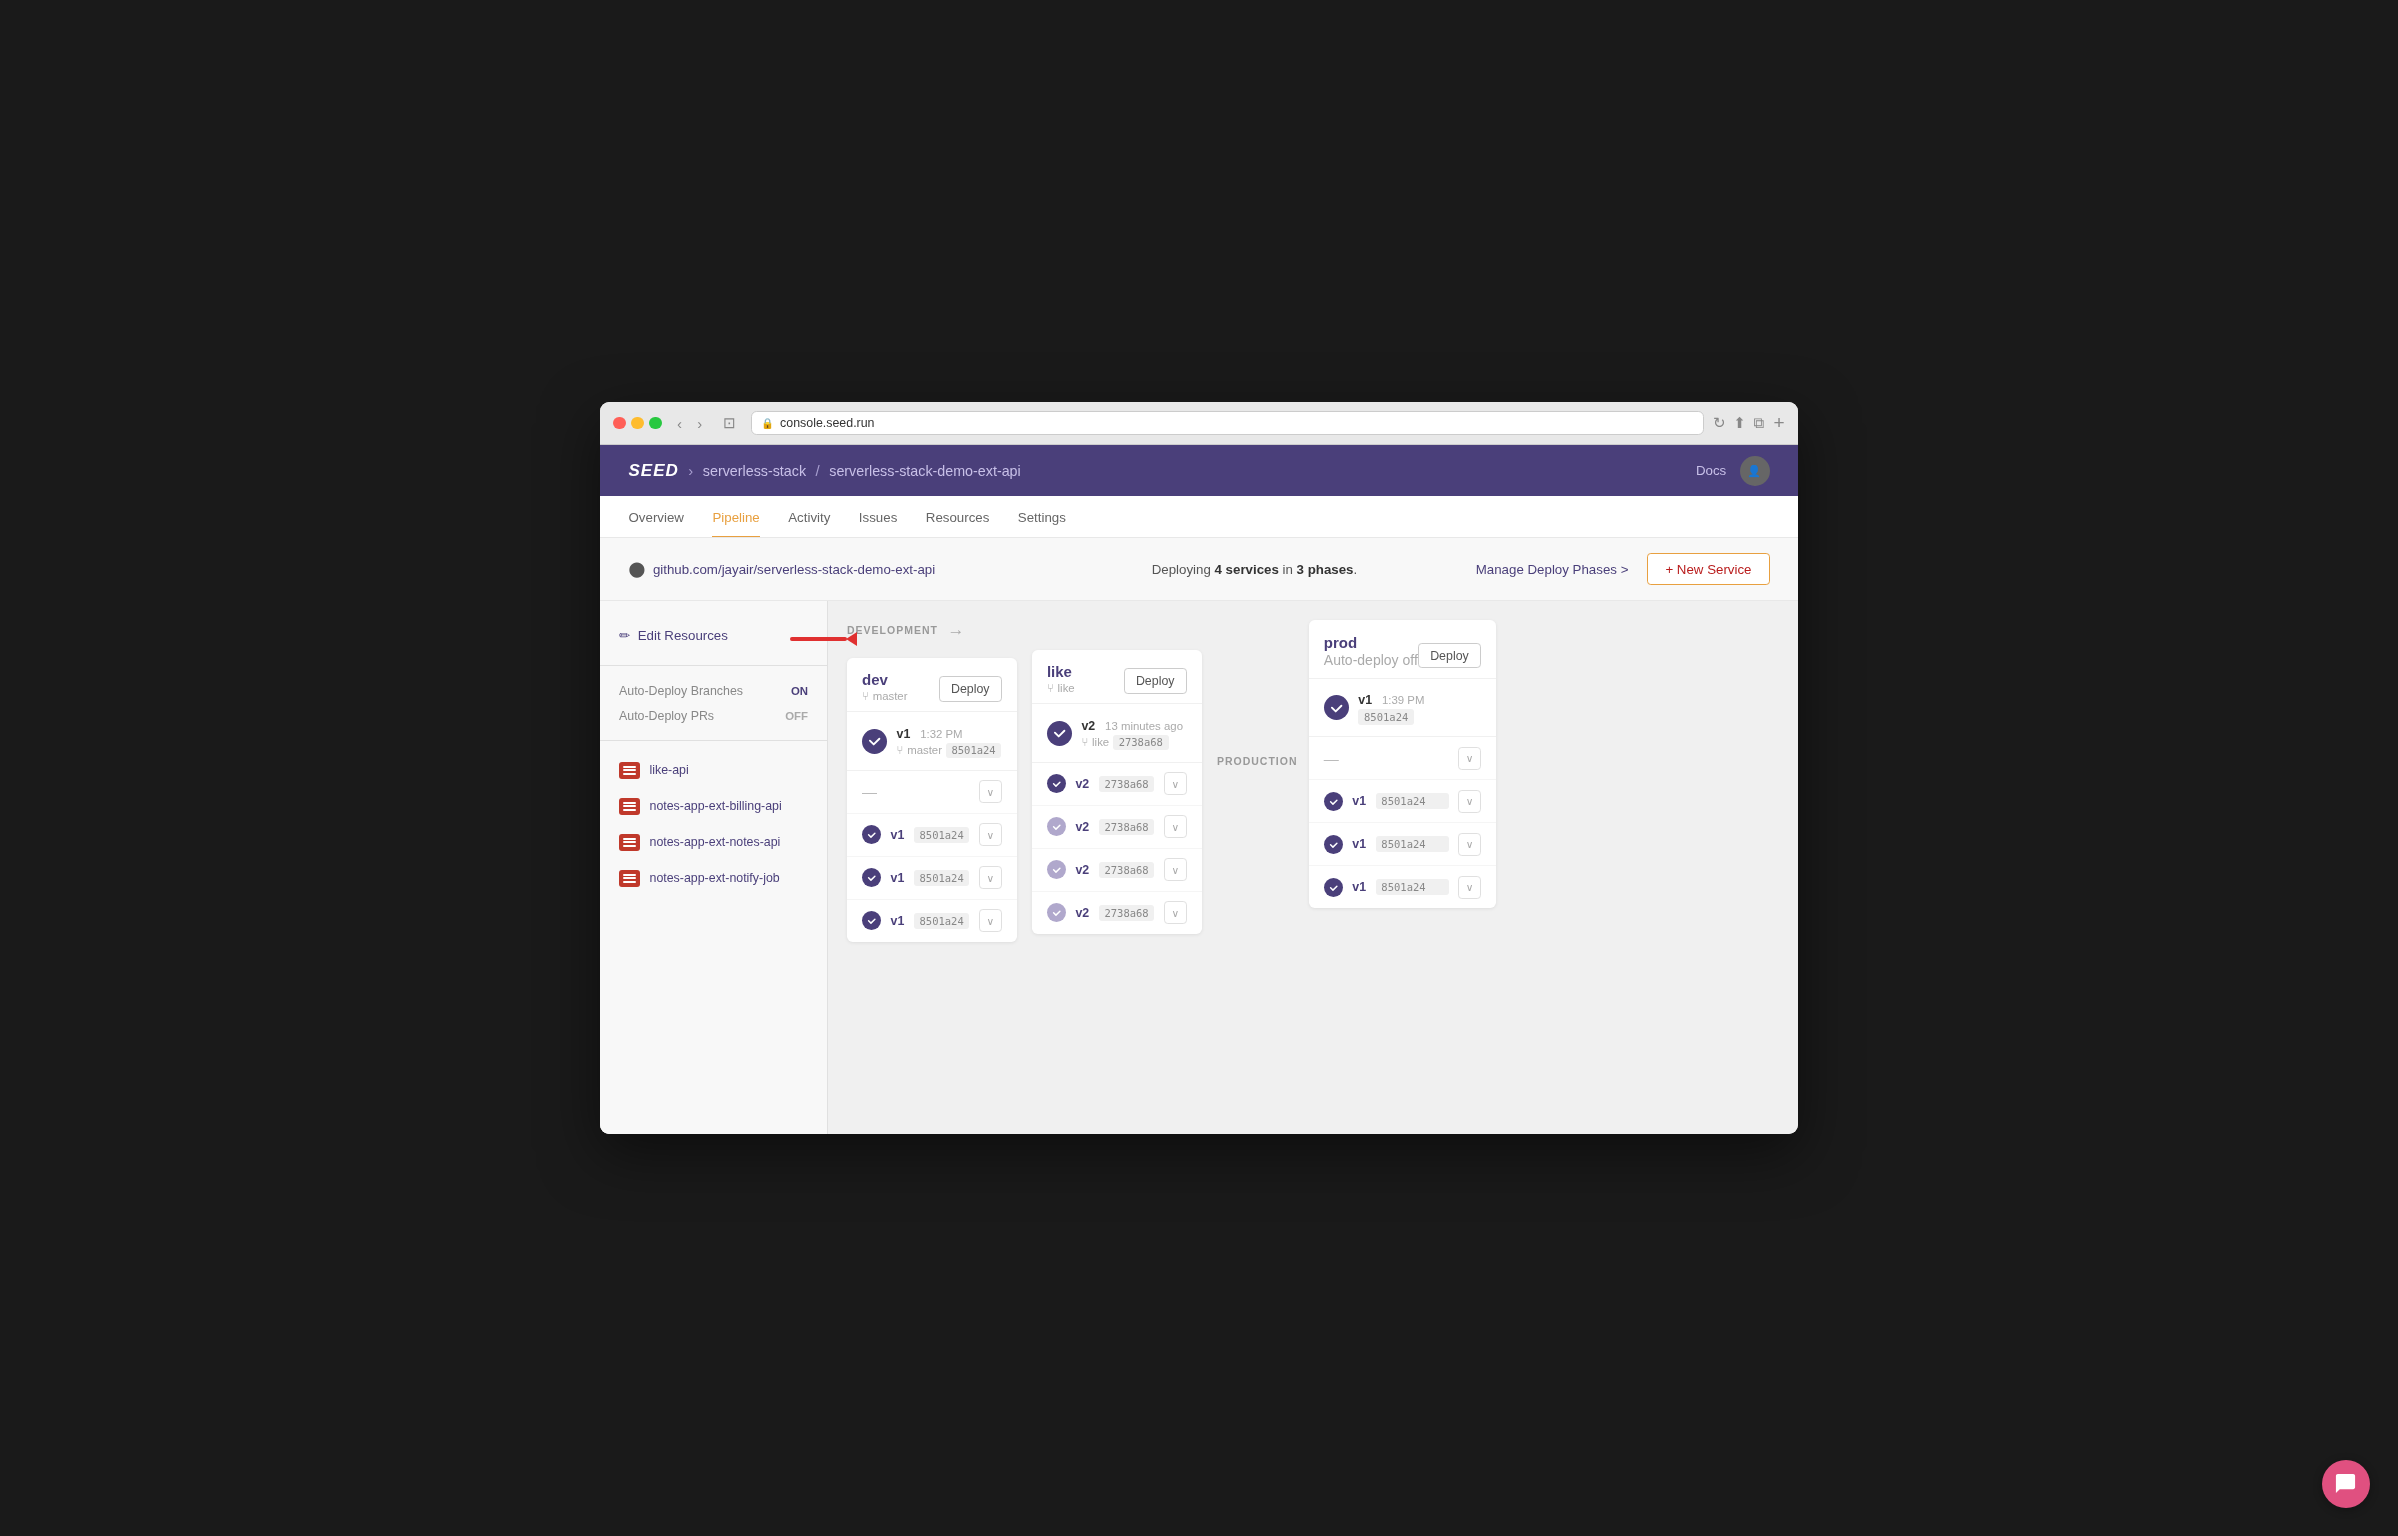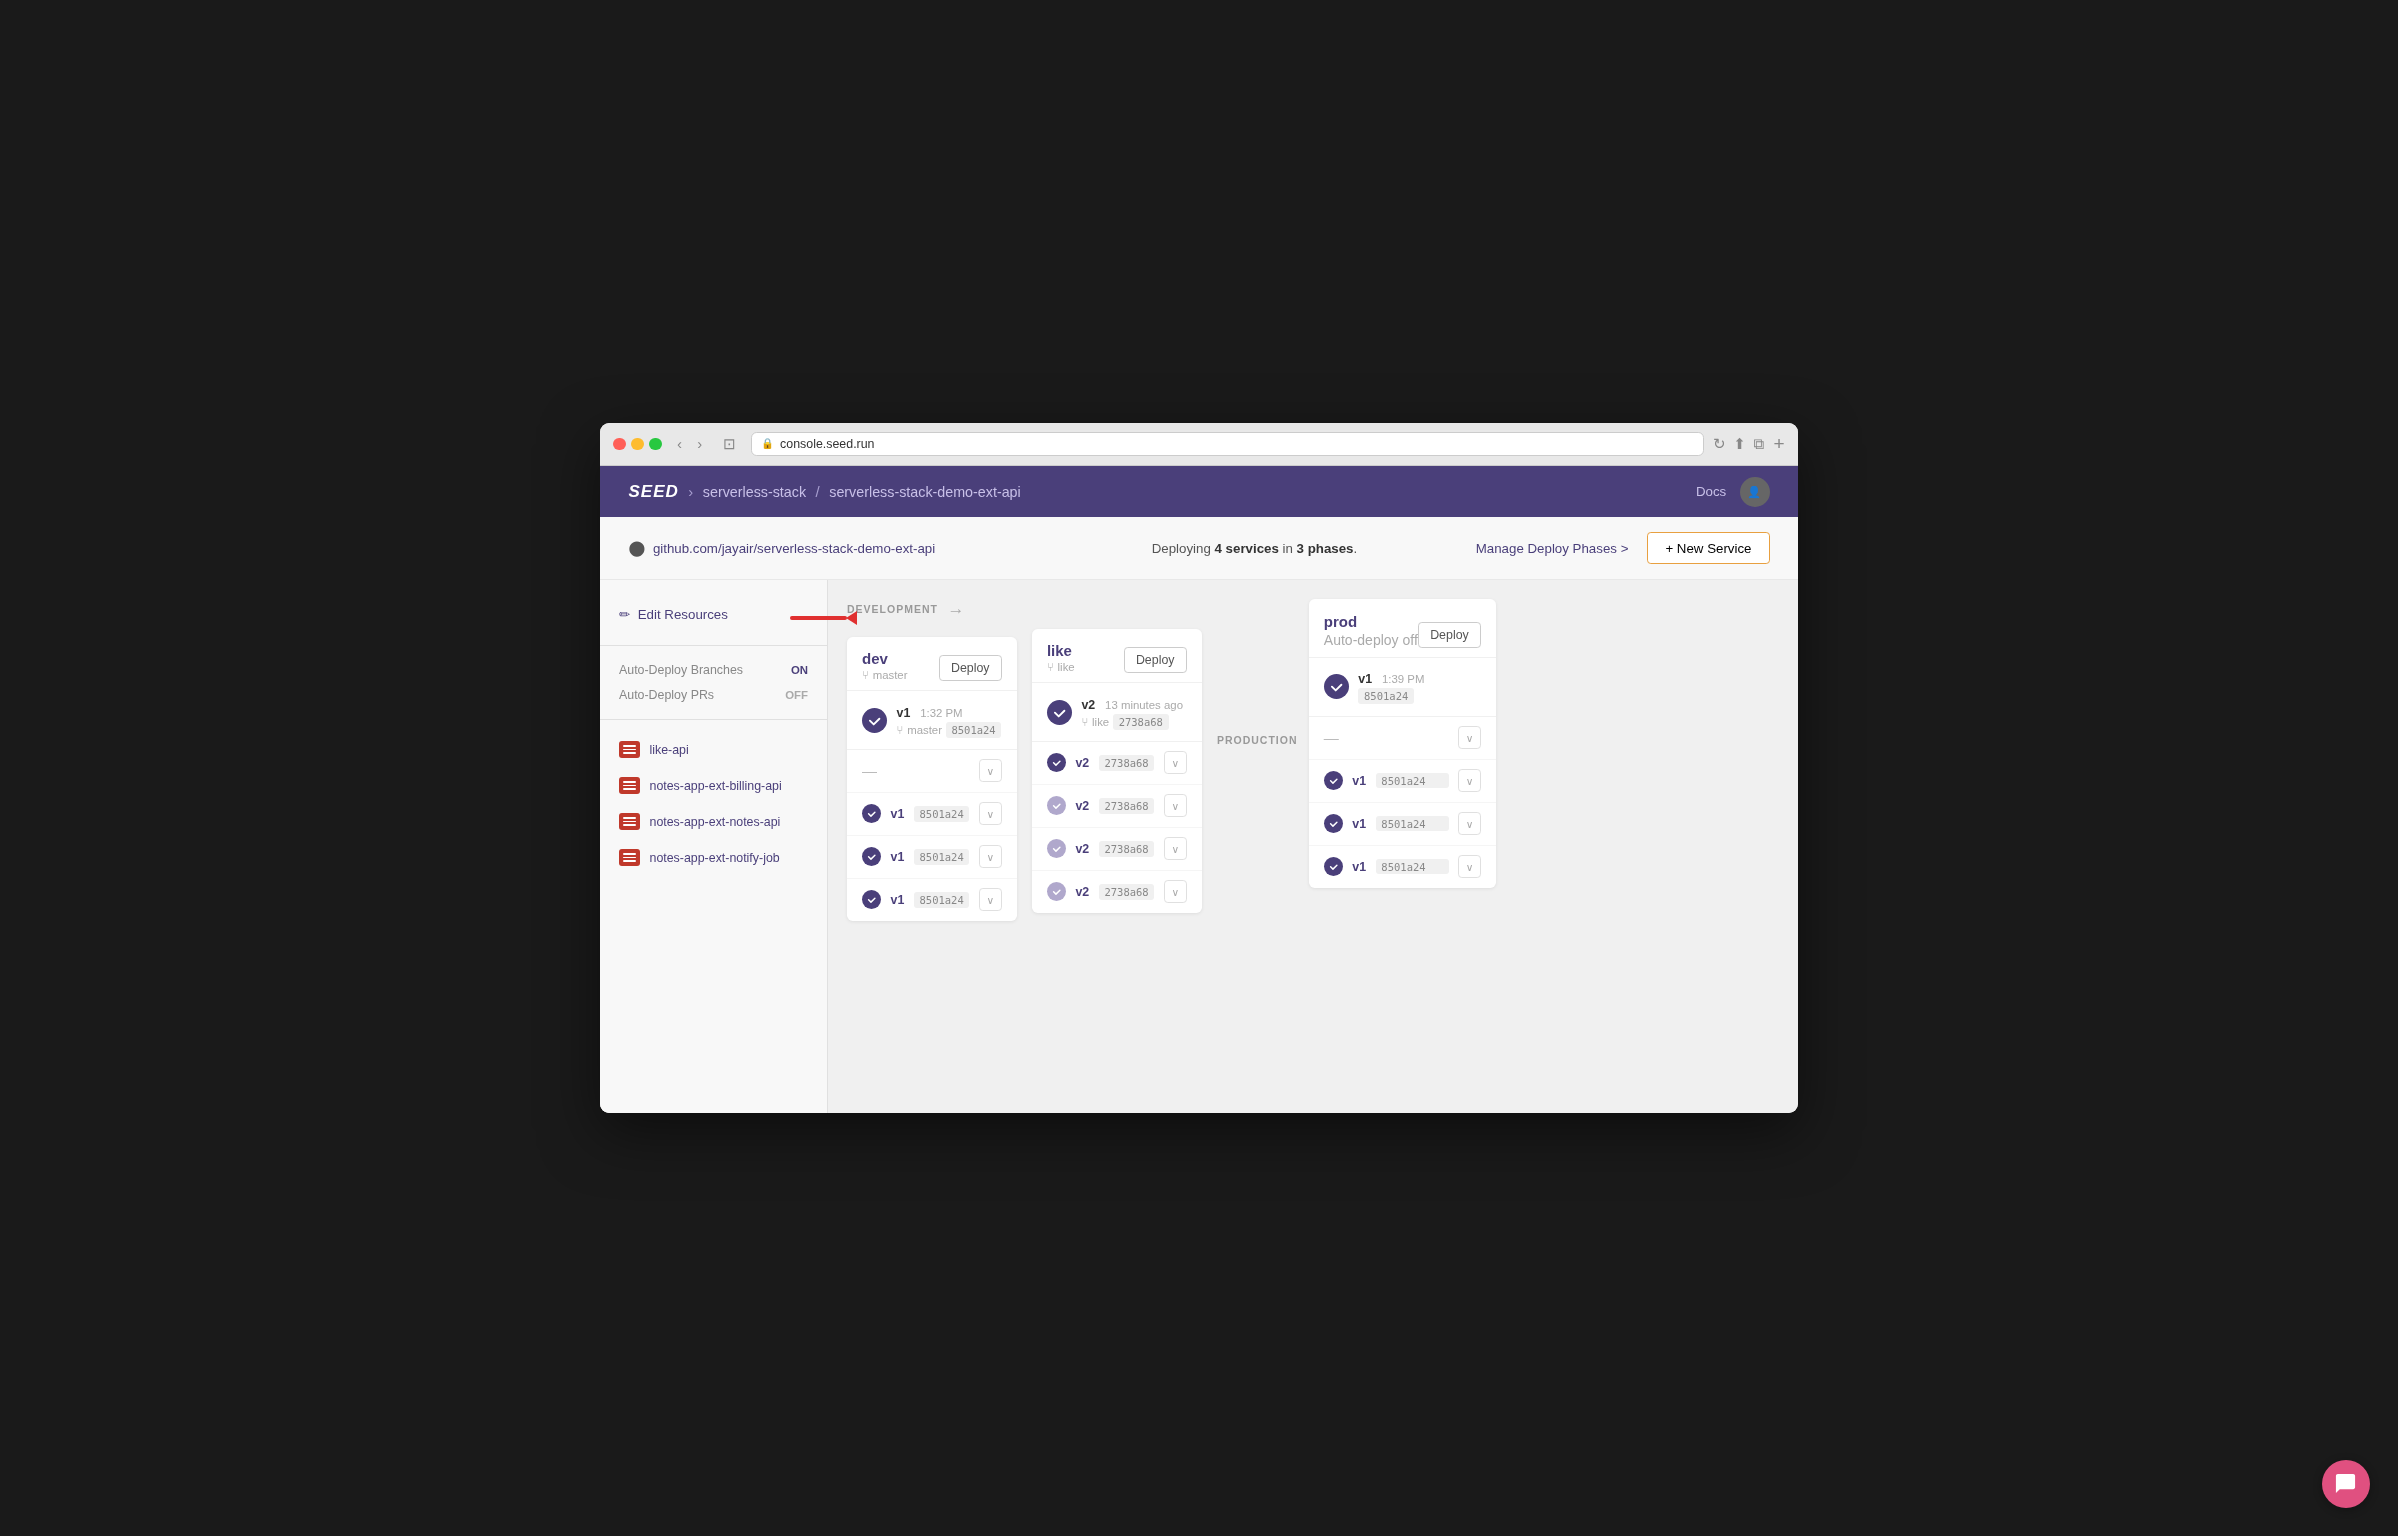--- a/index.html
+++ b/index.html
@@ -112,21 +112,21 @@
     }
     .deploy-info strong { color: #333; }
     .manage-phases {
       color: #4a3f7a;
       font-size: 13.3px;
       cursor: pointer;
       white-space: nowrap;
     }
     .new-service-btn {
       border: 1.9px solid #e8a040;
-      color: #000000;
+      color: #b91c1c;
       background: #fff;
       padding: 7.6px 17px;
       border-radius: 3.8px;
       font-size: 13.3px;
       cursor: pointer;
       white-space: nowrap;
       font-weight: 500;
     }
 
     
@@ -389,20 +389,28 @@
       <span class="breadcrumb-text">serverless-stack-demo-ext-api</span>
     </div>
     <div class="app-header-right">
       <a class="docs-link">Docs</a>
       <div class="avatar">
         <div class="avatar-img">👤</div>
       </div>
     </div>
   </div>
 
+  <div class="nav-tabs">
+    <a class="nav-tab">Overview</a>
+    <a class="nav-tab active">Pipeline</a>
+    <a class="nav-tab">Activity</a>
+    <a class="nav-tab">Issues</a>
+    <a class="nav-tab">Resources</a>
+    <a class="nav-tab">Settings</a>
+  </div>
 
   <div class="info-bar">
     <div class="repo-link">
       <span class="github-icon">⬤</span>
       <span>github.com/jayair/serverless-stack-demo-ext-api</span>
     </div>
     <div class="deploy-info">
       Deploying <strong>4 services</strong> in <strong>3 phases</strong>.
     </div>
     <span class="manage-phases">Manage Deploy Phases &gt;</span>

